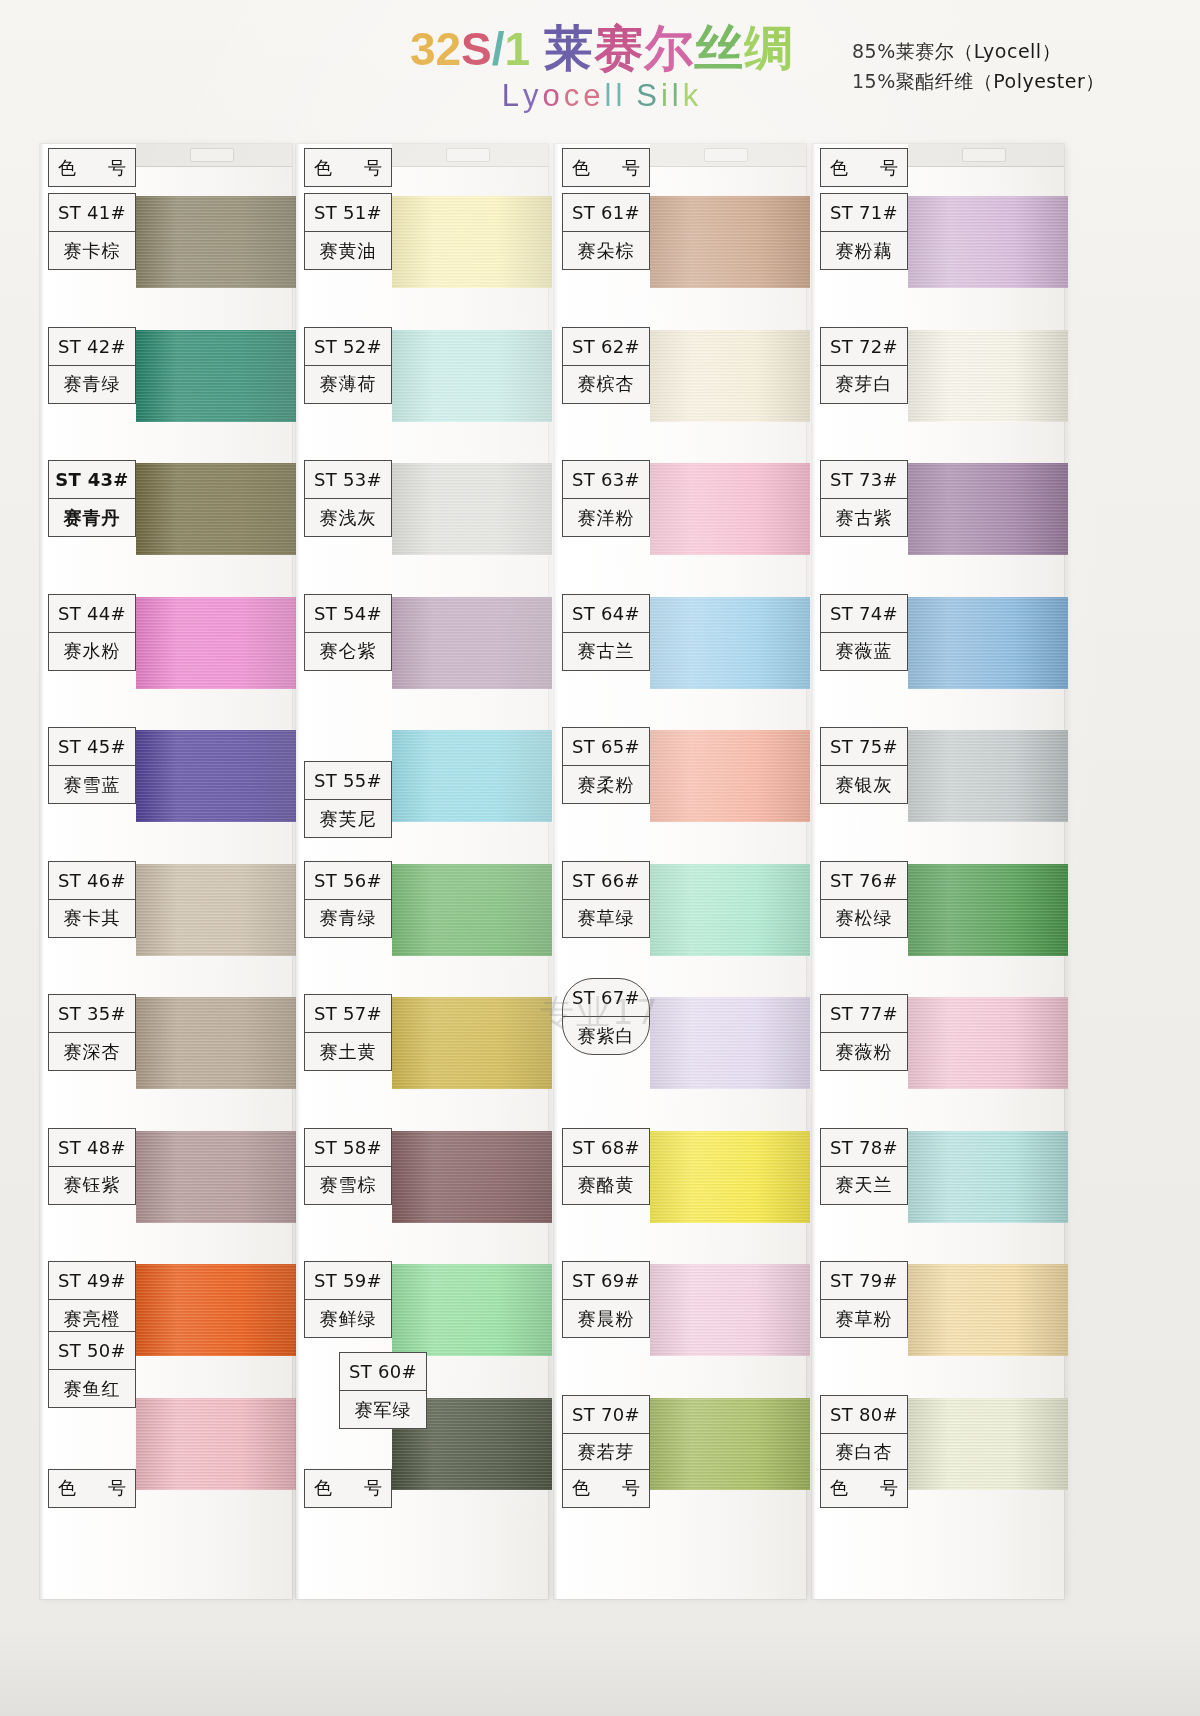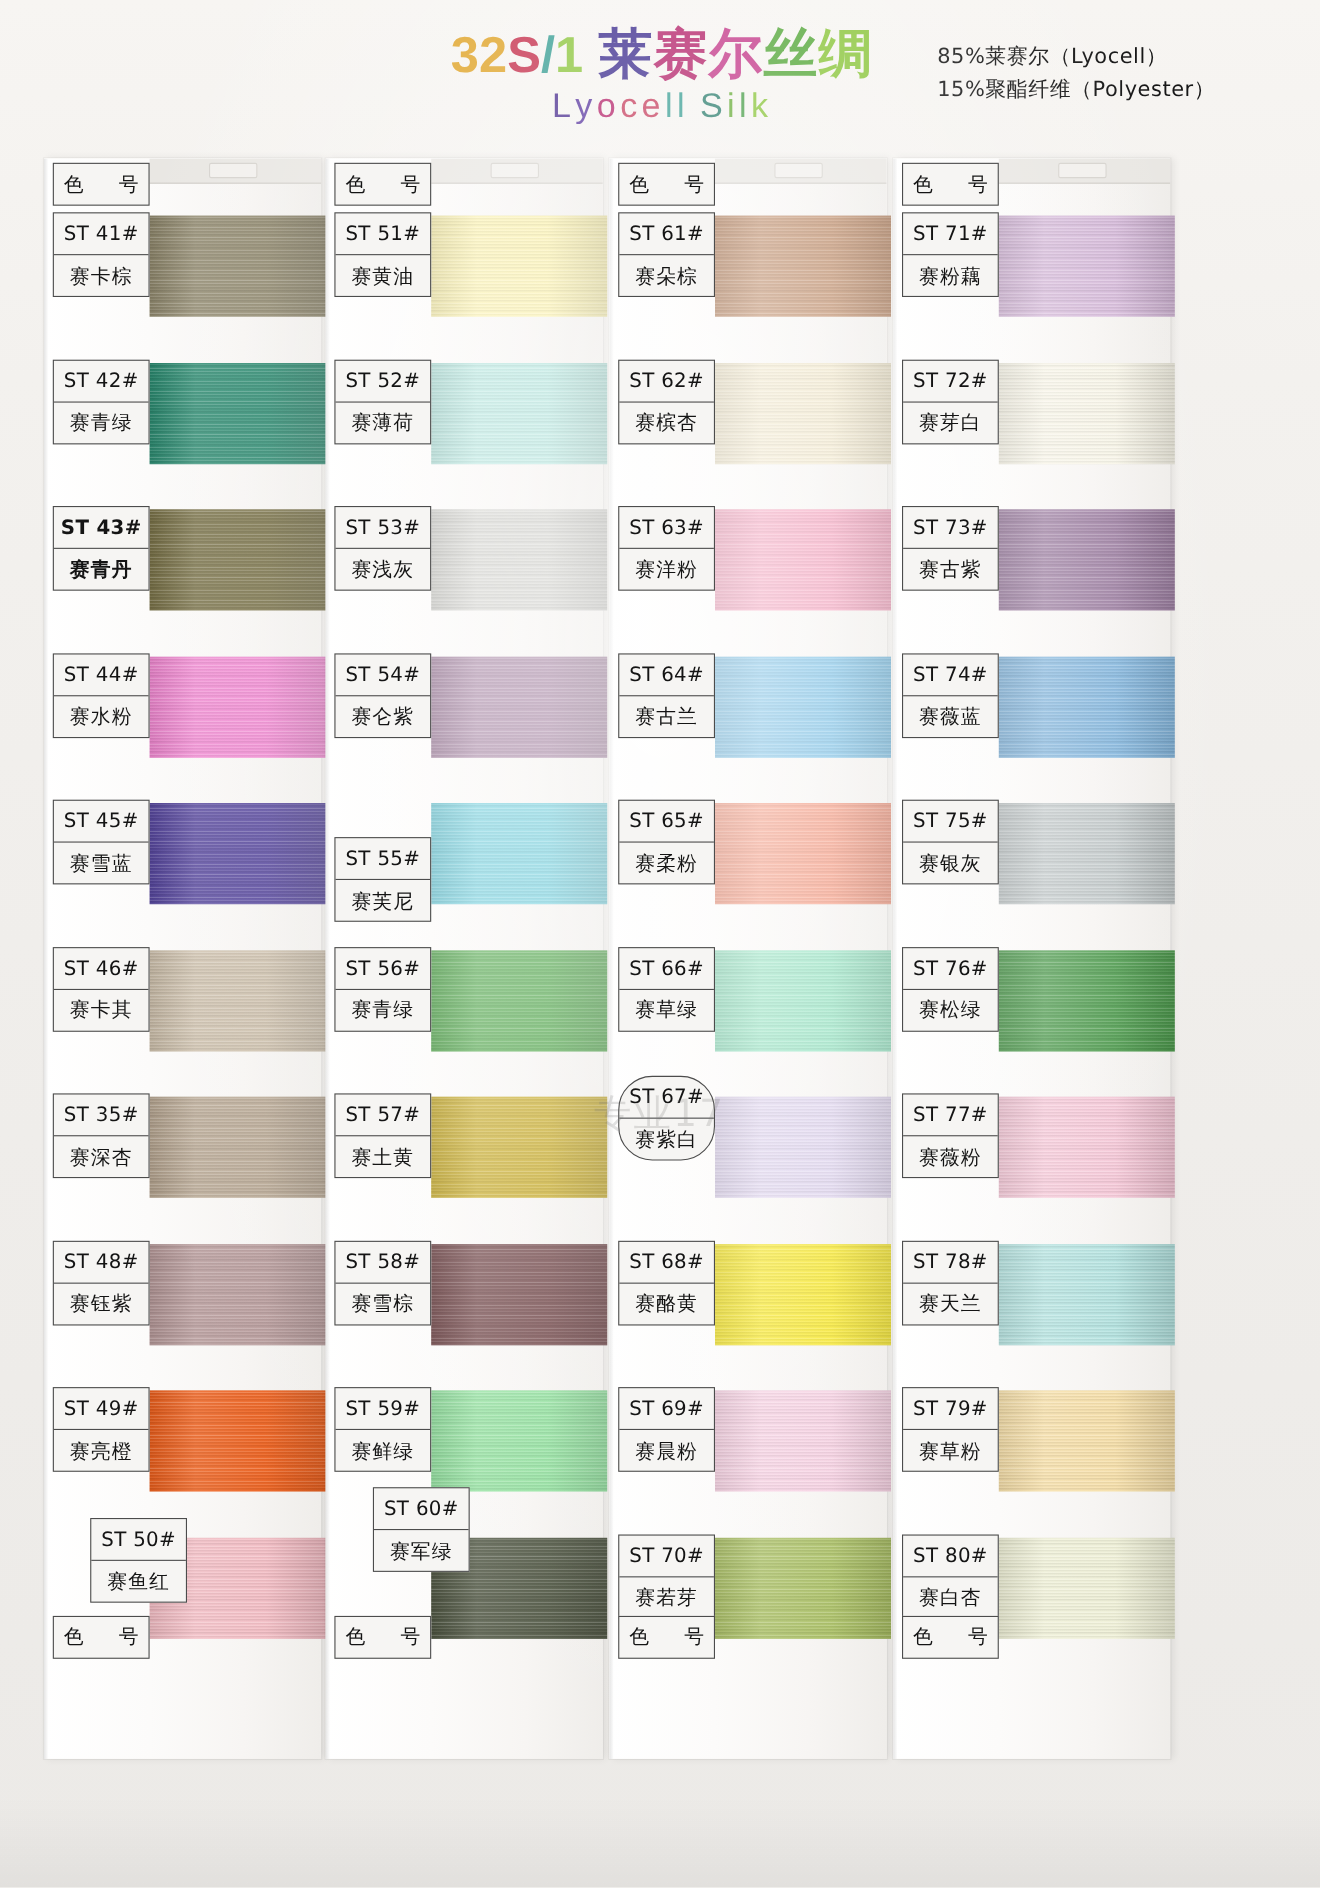--- a/index.html
+++ b/index.html
@@ -224,21 +224,21 @@
           <div class="shade"></div>
         </div>
         <div class="labelbox" style="top: 1129px;">
           <div class="cell">ST 49#</div>
           <div class="cell cjk">赛亮橙</div>
         </div>
         <div class="yarn" style="top: 1265.5px; height: 92px; background: rgb(243, 189, 196);">
           <div class="threads"></div>
           <div class="shade"></div>
         </div>
-        <div class="labelbox" style="top: 1248px; margin-left: 34px;">
+        <div class="labelbox" style="top: 1199px;">
           <div class="cell">ST 50#</div>
           <div class="cell cjk">赛鱼红</div>
         </div>
         <div class="labelbox" style="top: 1336.5px;">
           <div class="cell cjk hdr">色　号</div>
         </div>
       </div>
     <div class="col col1">
       <div class="card">
         <div class="card-top-edge"></div>

